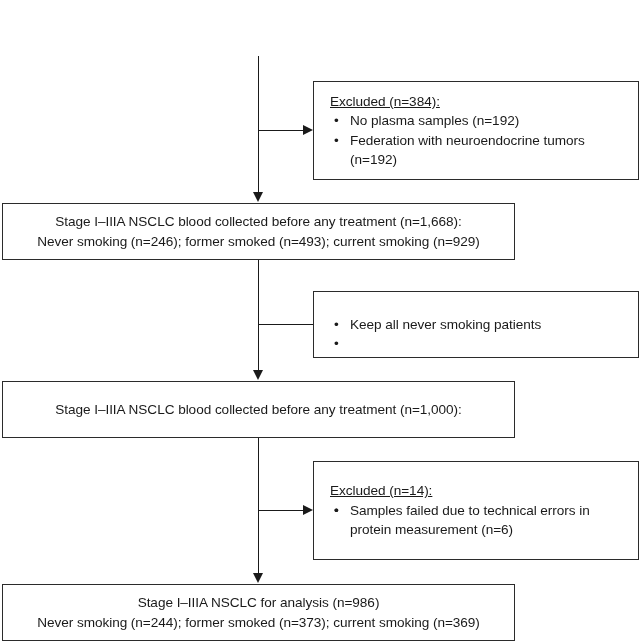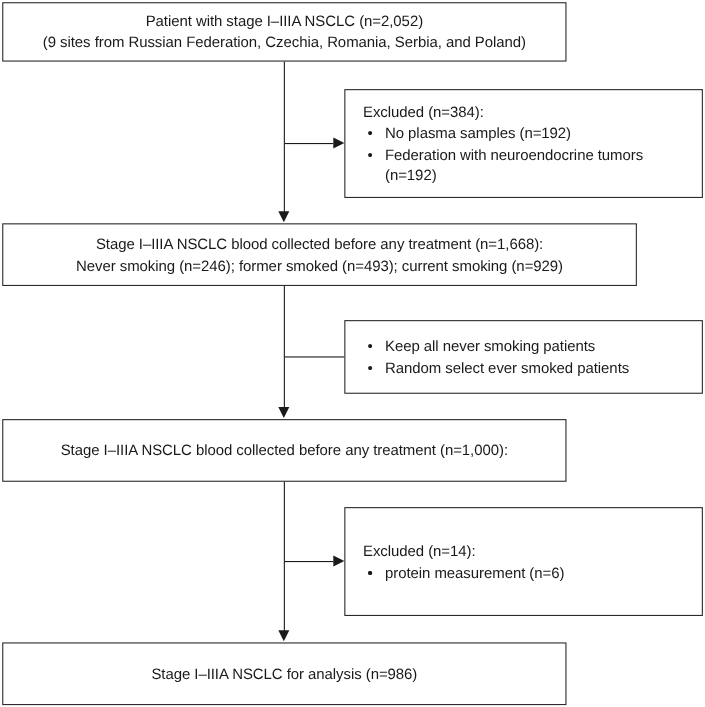--- a/index.html
+++ b/index.html
@@ -39,20 +39,21 @@
     text-align: left;
   }
   .line {
     font-size: 13.6px;
     line-height: 19.5px;
     letter-spacing: -0.05px;
     white-space: nowrap;
   }
   .node.left .line {
     padding-left: 16px;
+    text-decoration: underline;
   }
 
   
   .blist {
     list-style: none;
     margin: 0;
     padding: 0 0 0 16px;
   }
   .blist li {
     position: relative;
@@ -98,77 +99,74 @@
     border-top: 5.5px solid transparent;
     border-bottom: 5.5px solid transparent;
     border-left: 10px solid #1a1a1a;
   }
 </style>
 </head>
 <body>
 
 <div id="flow-canvas">
 
-  <div class="node center" style="left:2px; top:2px; width:513px; height:54px;">
-    <div class="line">Patient with stage I–IIIA NSCLC (n=2,052)</div>
-    <div class="line">(9 sites from Russian Federation, Czechia, Romania, Serbia, and Poland)</div>
-  </div>
 
   <div class="node left" style="left:313px; top:81px; width:326px; height:99px;">
     <div class="line">Excluded (n=384):</div>
     <ul class="blist">
       <li>
         <span class="bullet">•</span>
         <span>No plasma samples (n=192)</span>
       </li>
       <li>
         <span class="bullet">•</span>
         <span>Federation with neuroendocrine tumors</span>
         <span class="wrap2">(n=192)</span>
       </li>
     </ul>
   </div>
 
-  <div class="node center" style="left:2px; top:203px; width:577px; height:57px;">
+  <div class="node center" style="left:2px; top:203px; width:513px; height:57px;">
     <div class="line">Stage I–IIIA NSCLC blood collected before any treatment (n=1,668):</div>
     <div class="line">Never smoking (n=246); former smoked (n=493); current smoking (n=929)</div>
   </div>
 
   <div class="node left" style="left:313px; top:291px; width:326px; height:67px;">
     <ul class="blist">
       <li>
         <span class="bullet">•</span>
         <span>Keep all never smoking patients</span>
       </li>
       <li>
         <span class="bullet">•</span>
-        <span>Random select ever smoked patients</span>
       </li>
     </ul>
   </div>
 
   <div class="node center" style="left:2px; top:381px; width:513px; height:57px;justify-content:center;">
     <div class="line">Stage I–IIIA NSCLC blood collected before any treatment (n=1,000):</div>
   </div>
 
   <div class="node left" style="left:313px; top:461px; width:326px; height:99px;">
     <div class="line">Excluded (n=14):</div>
     <ul class="blist">
       <li>
         <span class="bullet">•</span>
       </li>
       <li>
         <span class="bullet">•</span>
+        <span>Samples failed due to technical errors in</span>
         <span class="wrap2">protein measurement (n=6)</span>
       </li>
     </ul>
   </div>
 
   <div class="node center" style="left:2px; top:584px; width:513px; height:57px;">
     <div class="line">Stage I–IIIA NSCLC for analysis (n=986)</div>
+    <div class="line">Never smoking (n=244); former smoked (n=373); current smoking (n=369)</div>
   </div>
 
   <div class="vline" style="left:258px; top:56px; height:137px;"></div>
   <div class="arrow-down" style="left:253px; top:192px;"></div>
 
   <div class="hline" style="left:259px; top:130px; width:44px;"></div>
   <div class="arrow-right" style="left:303px; top:125px;"></div>
 
   <div class="vline" style="left:258px; top:260px; height:111px;"></div>
   <div class="arrow-down" style="left:253px; top:370px;"></div>

